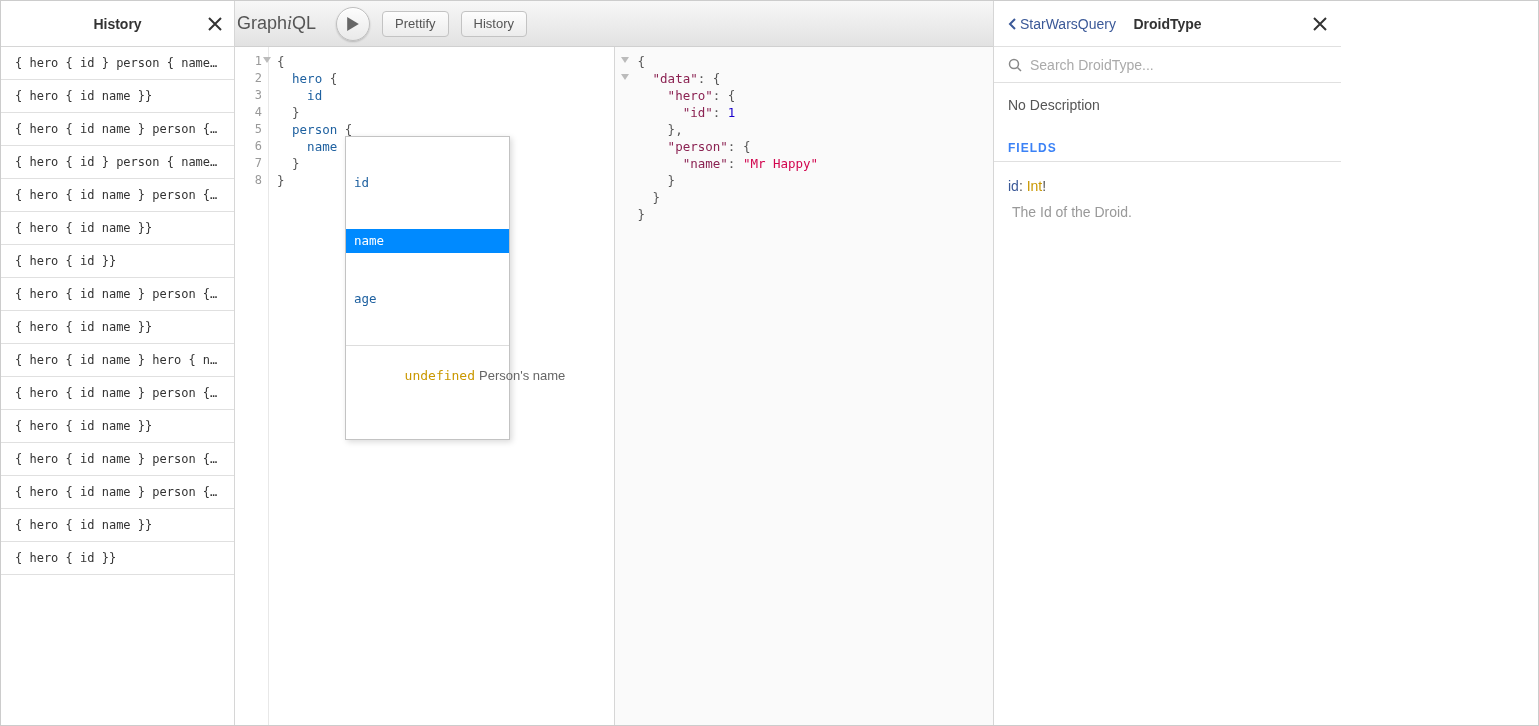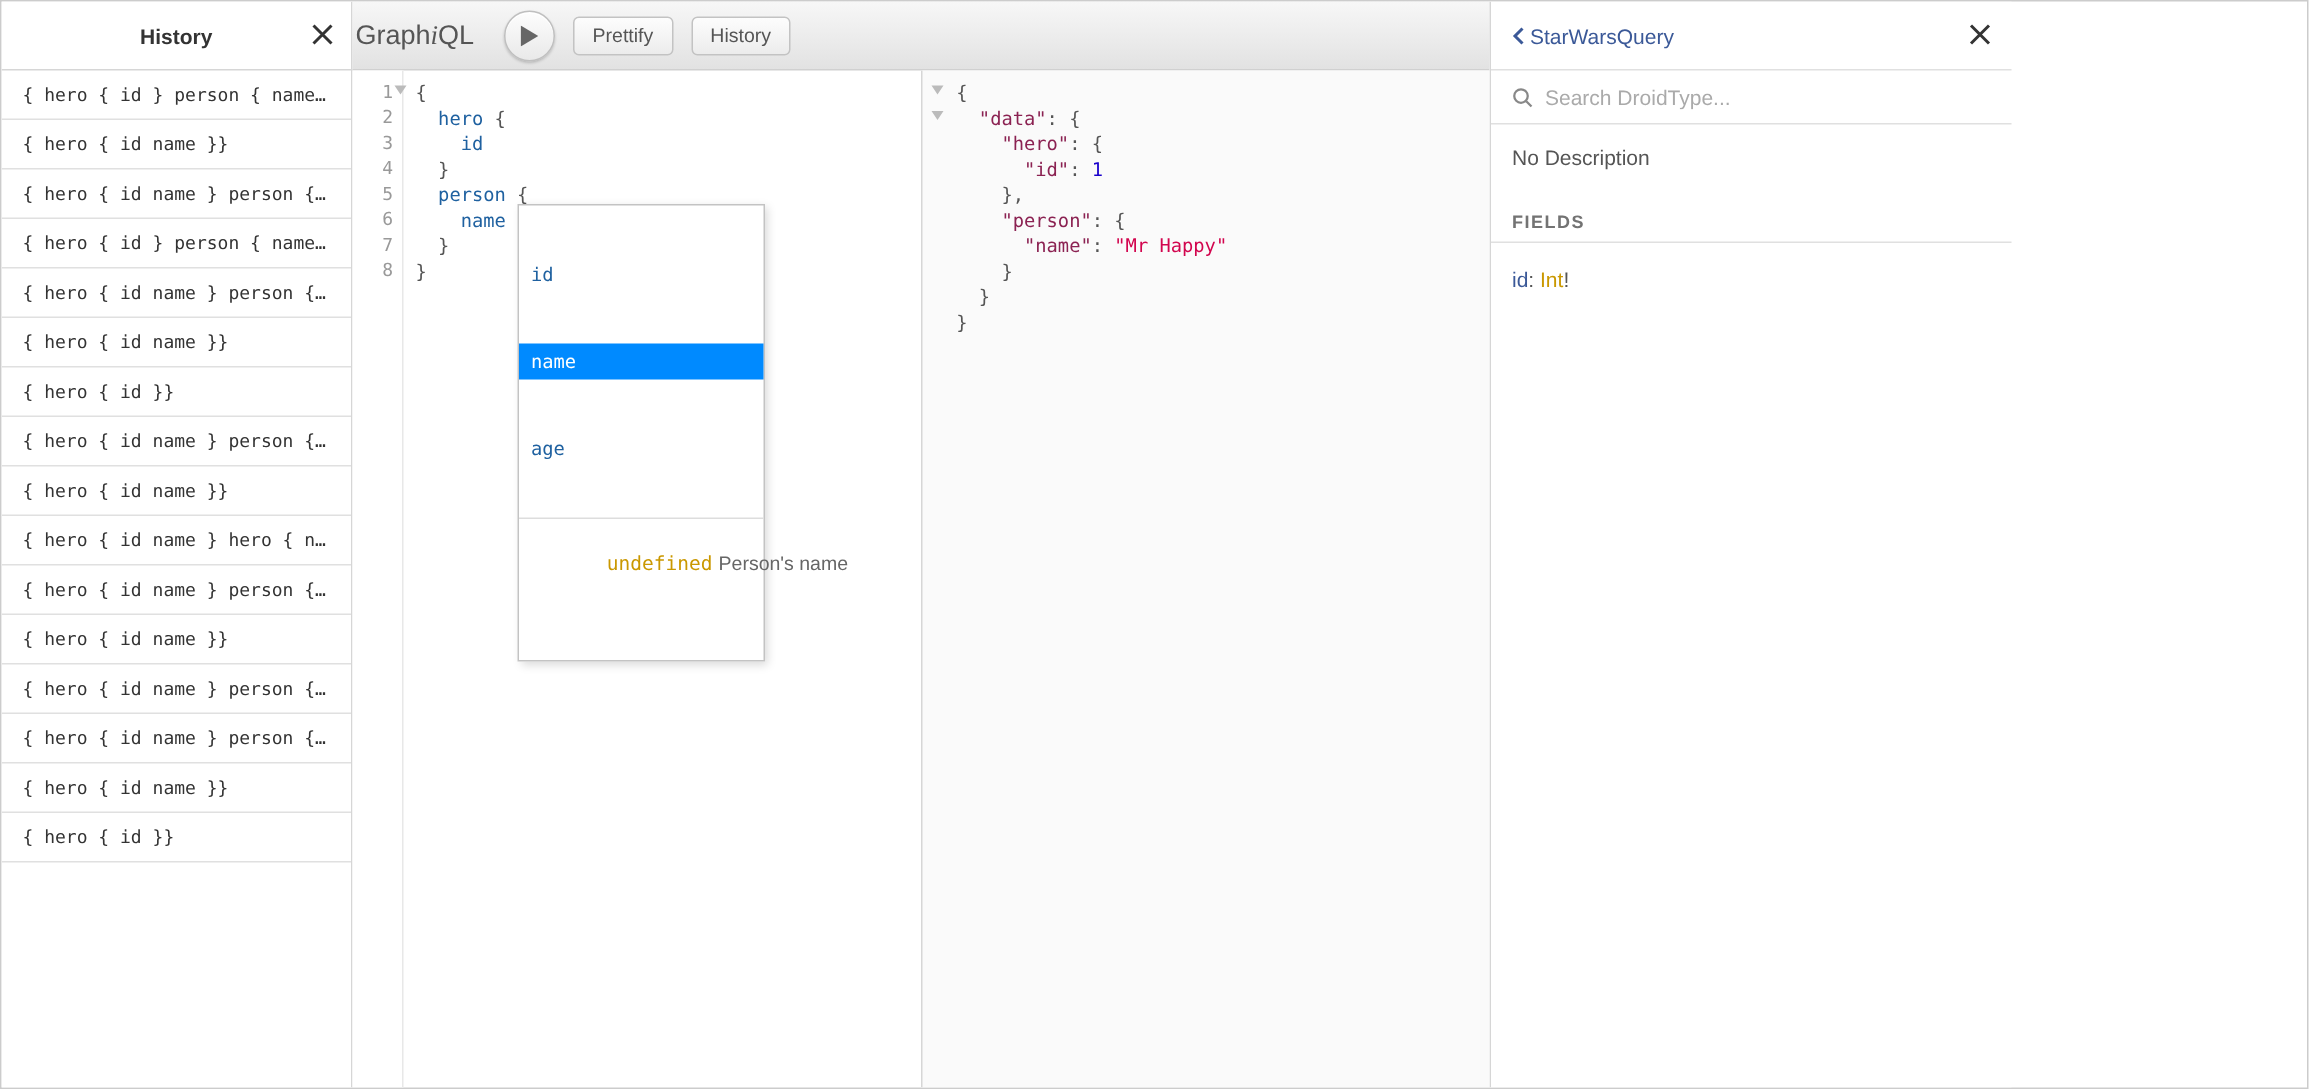--- a/index.html
+++ b/index.html
@@ -220,21 +220,21 @@
   .docs-search input {
     border: none;
     outline: none;
     font-size: 14px;
     flex: 1;
     color: #4c1d95;
   }
   .docs-search input::placeholder { color: #aaa; }
   .docs-body { padding: 14px 14px; font-size: 14px; color: #555; }
   .docs-section-title {
-    color: #737373;
+    color: #3b82f6;
     font-size: 12px;
     font-weight: 700;
     letter-spacing: 1px;
     border-bottom: 1px solid #e0e0e0;
     padding: 10px 0 6px 0;
     margin: 18px -14px 0 -14px;
     padding-left: 14px;
   }
   .field-row { margin-top: 16px; }
   .field-name { color: #3B5998; }
@@ -346,37 +346,39 @@
   </div>
 
   <div class="docs-panel">
     <div class="docs-header">
       <div class="docs-back">
         <svg viewBox="0 0 8 12">
             <path d="M7 1 L2 6 L7 11" stroke="#3B5998" stroke-width="2" fill="none"></path>
           </svg>
         <span>StarWarsQuery</span>
       </div>
+      <div class="docs-title">DroidType</div>
       <span class="docs-close">
         <svg width="14" height="14" viewBox="0 0 14 14">
             <path d="M1 1 L13 13 M13 1 L1 13" stroke="#333" stroke-width="2" fill="none"></path>
           </svg>
       </span>
     </div>
     <div class="docs-search">
       <svg width="14" height="14" viewBox="0 0 14 14">
           <circle cx="6" cy="6" r="4.5" stroke="#888" stroke-width="1.5" fill="none"></circle>
           <line x1="9.5" y1="9.5" x2="13" y2="13" stroke="#888" stroke-width="1.5"></line>
         </svg>
       <input type="text" placeholder="Search DroidType..." style="">
     </div>
     <div class="docs-body">
       <div>No Description</div>
       <div class="docs-section-title">FIELDS</div>
 
       <div class="field-row">
         <span class="field-name">id</span><span>: </span><span class="field-type">Int</span><span>!</span>
+        <div class="field-desc">The Id of the Droid.</div>
       </div>
 
     </div>
   </div>
 
 </div>
 
 </body></html>

